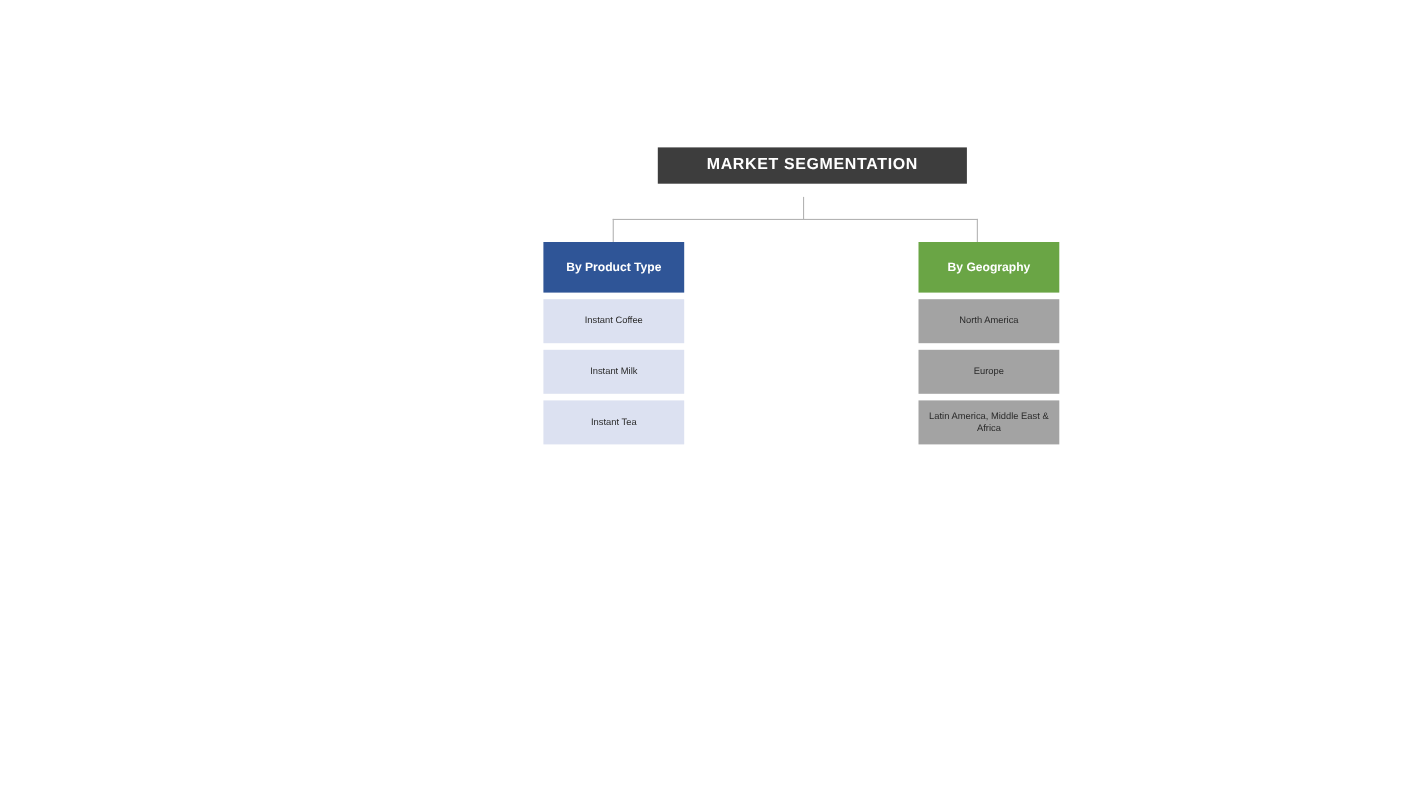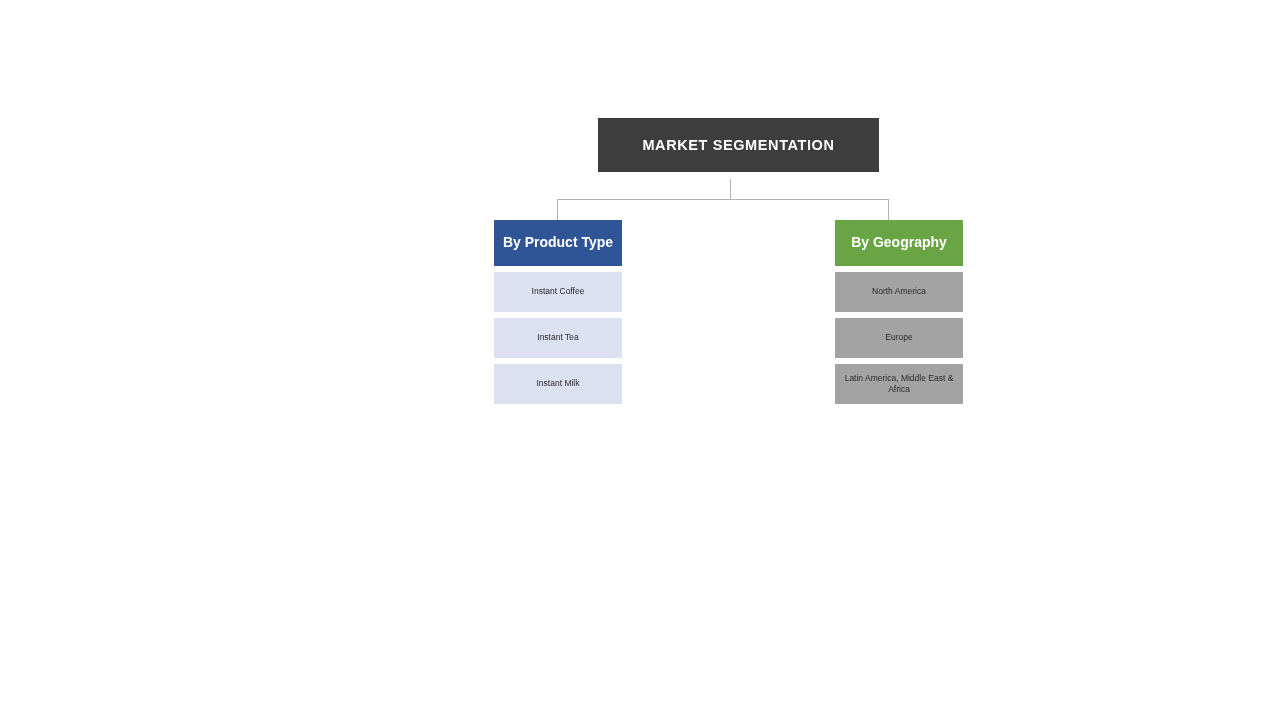--- a/index.html
+++ b/index.html
@@ -17,23 +17,23 @@
     position: relative;
     width: 1280px;
     height: 720px;
     background: #ffffff;
   }
 
   
   .root-node {
     position: absolute;
     left: 598px;
-    top: 118px;
+    top: 134px;
     width: 281px;
-    height: 54px;
+    height: 33px;
     background: #3d3d3d;
     display: flex;
     align-items: center;
     justify-content: center;
   }
   .root-title {
     color: #ffffff;
     font-size: 14.5px;
     font-weight: bold;
     letter-spacing: 0.6px;
@@ -82,21 +82,21 @@
 
   .branch-header {
     height: 46px;
     display: flex;
     align-items: center;
     justify-content: center;
     margin-bottom: 6px;
   }
   .branch-header-label {
     color: #ffffff;
-    font-size: 14px;
+    font-size: 11px;
     font-weight: bold;
     line-height: 1.1;
   }
   .branch-left .branch-header  { background: #2f5597; }
   .branch-right .branch-header { background: #6aa545; }
 
   .branch-item {
     height: 40px;
     margin-bottom: 6px;
     display: flex;
@@ -129,24 +129,24 @@
   <div class="conn conn-drop-right"></div>
 
   <div class="branch branch-left">
     <div class="branch-header">
       <span class="branch-header-label">By Product Type</span>
     </div>
     <div class="branch-item">
       <span class="branch-item-label">Instant Coffee</span>
     </div>
     <div class="branch-item">
-      <span class="branch-item-label">Instant Tea</span>
+      <span class="branch-item-label">Instant Milk</span>
     </div>
     <div class="branch-item">
-      <span class="branch-item-label">Instant Milk</span>
+      <span class="branch-item-label">Instant Tea</span>
     </div>
   </div>
 
   <div class="branch branch-right">
     <div class="branch-header">
       <span class="branch-header-label">By Geography</span>
     </div>
     <div class="branch-item">
       <span class="branch-item-label">North America</span>
     </div>

